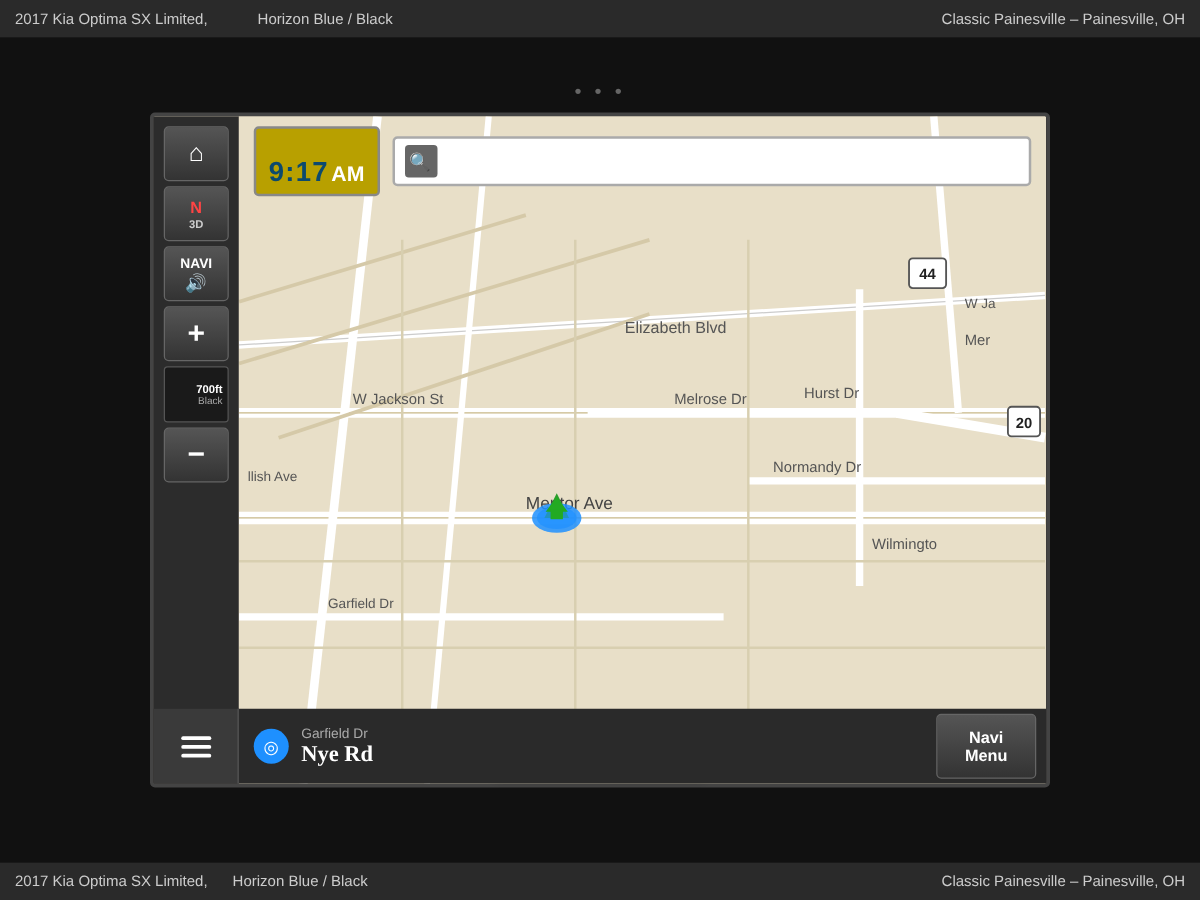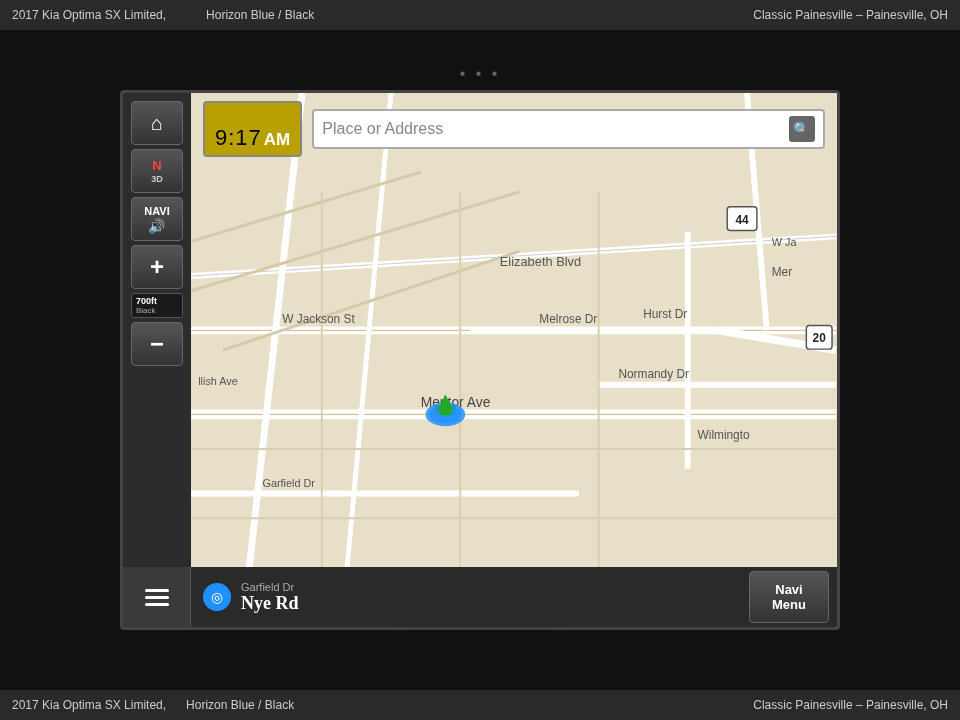--- a/index.html
+++ b/index.html
@@ -126,22 +126,22 @@
     }
 
     .nav-btn-zoom-in { font-size: 24px; font-weight: bold; }
     .nav-btn-zoom-out { font-size: 24px; font-weight: bold; }
 
     .scale-badge {
       width: 52px;
       background: #1a1a1a;
       border: 1px solid #555;
       border-radius: 3px;
-      padding: 2px 4px;
-      text-align: left;
+      padding: 12px 4px;
+      text-align: right;
     }
     .scale-value {
       color: white;
       font-size: 9px;
       font-weight: bold;
       display: block;
     }
     .scale-label {
       color: #aaa;
       font-size: 8px;
@@ -165,23 +165,23 @@
       background: #b8a000;
       border: 2px solid #888;
       border-radius: 4px;
       padding: 4px 10px;
       display: flex;
       align-items: baseline;
       gap: 2px;
       min-width: 95px;
     }
     .time-main {
-      color: #000000;
+      color: #0c4a6e;
       font-size: 22px;
-      font-weight: normal;
+      font-weight: bold;
       letter-spacing: 1px;
       margin-top: 18px;
     }
     .time-ampm {
       color: white;
       font-size: 17px;
       font-weight: bold;
     }
 
     .search-bar {
@@ -481,21 +481,20 @@
         <span>−</span>
       </div>
     </div>
 
     <div class="top-overlay">
       <div class="time-display">
         <span class="time-main">9:17</span>
         <span class="time-ampm">AM</span>
       </div>
       <div class="search-bar">
-        <span class="search-text">Place or Address</span>
         <div class="search-icon">
           <span>🔍</span>
         </div>
       </div>
     </div>
 
     <div class="bottom-bar">
       <div class="bottom-menu-btn">
         <div class="hamburger-icon">
           <div class="hamburger-line"></div>

